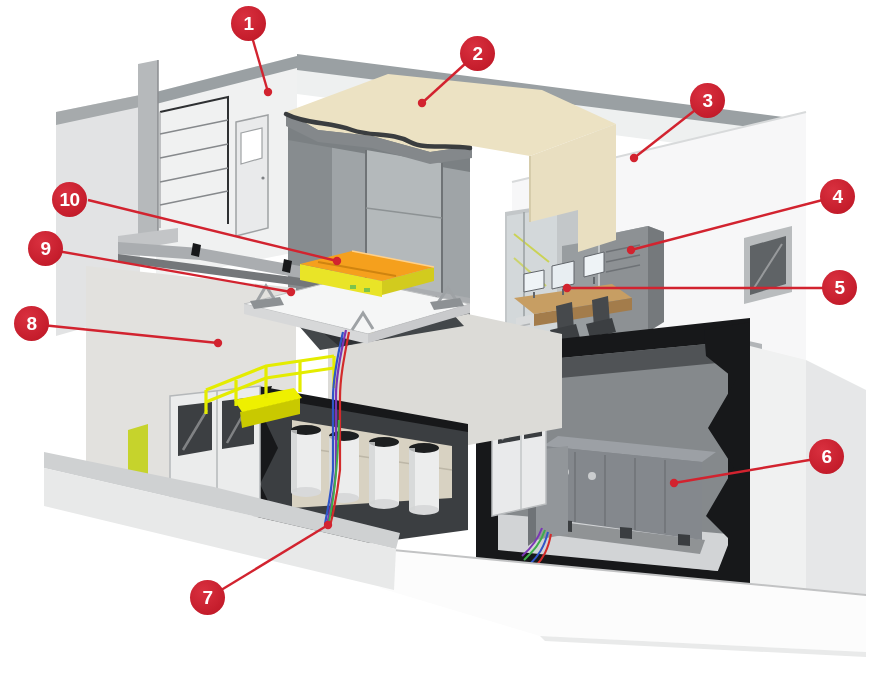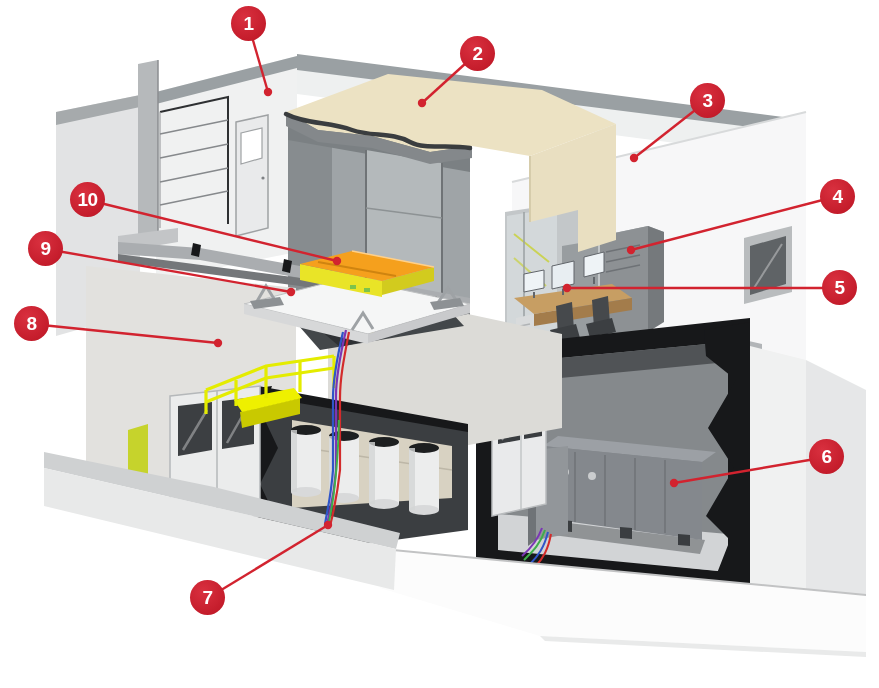--- a/index.html
+++ b/index.html
@@ -337,14 +337,14 @@
 
   <div class="badge" style="left:231px;top:6px">1</div>
   <div class="badge" style="left:460px;top:36px">2</div>
   <div class="badge" style="left:690px;top:83px">3</div>
   <div class="badge" style="left:820px;top:179px">4</div>
   <div class="badge" style="left:822px;top:270px">5</div>
   <div class="badge" style="left:809px;top:439px">6</div>
   <div class="badge" style="left:190px;top:580px">7</div>
   <div class="badge" style="left:14px;top:306px">8</div>
   <div class="badge" style="left:28px;top:231px">9</div>
-  <div class="badge" style="left:70px;top:182px">10</div>
+  <div class="badge" style="left:52px;top:182px">10</div>
 </div>
 
 </body></html>

